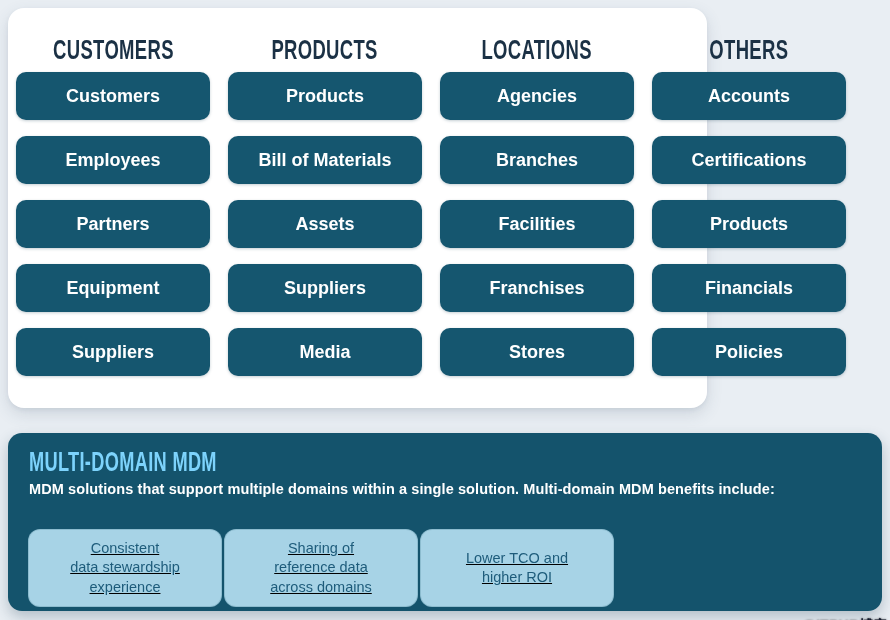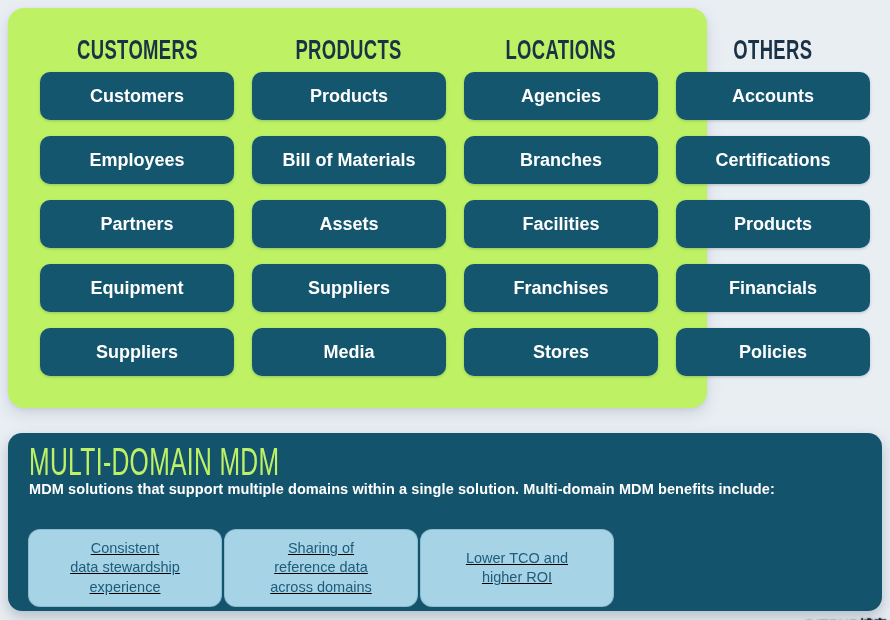--- a/index.html
+++ b/index.html
@@ -10,27 +10,27 @@
     position: relative;
     overflow: hidden;
   }
   .page { position: absolute; inset: 0; }
 
   
   .card {
     position: absolute;
     left: 8px; top: 8px;
     width: 699px; height: 400px;
-    background: #bef264;
+    background: #ffffff;
     border-radius: 16px;
     box-shadow: 0 6px 16px rgba(70, 90, 110, 0.16), 0 2px 4px rgba(70,90,110,0.08);
     display: grid;
     grid-template-columns: repeat(4, 194px);
     column-gap: 18px;
-    padding: 20px 0 0 32px;
+    padding: 20px 0 0 8px;
   }
   .col { display: flex; flex-direction: column; }
   .col-header {
     height: 44px;
     display: flex; align-items: center; justify-content: center;
     color: #1B3145;
     font-size: 28px;
     font-weight: 800;
     white-space: nowrap;
   }
@@ -58,23 +58,23 @@
   .panel {
     position: absolute;
     left: 8px; top: 433px;
     width: 874px; height: 178px;
     background: #14536C;
     border-radius: 14px;
     box-shadow: 0 6px 14px rgba(40, 70, 90, 0.28);
     padding: 14px 0 0 21px;
   }
   .panel-title {
-    color: #bef264;
-    font-size: 38px;
-    font-weight: 400;
+    color: #7dd3fc;
+    font-size: 28px;
+    font-weight: 700;
     line-height: 30px;
     white-space: nowrap;
   }
   .cond-left {
     display: inline-block;
     transform: scaleX(0.65);
     transform-origin: 0 50%;
     letter-spacing: 0.5px;
   }
   .panel-desc {

